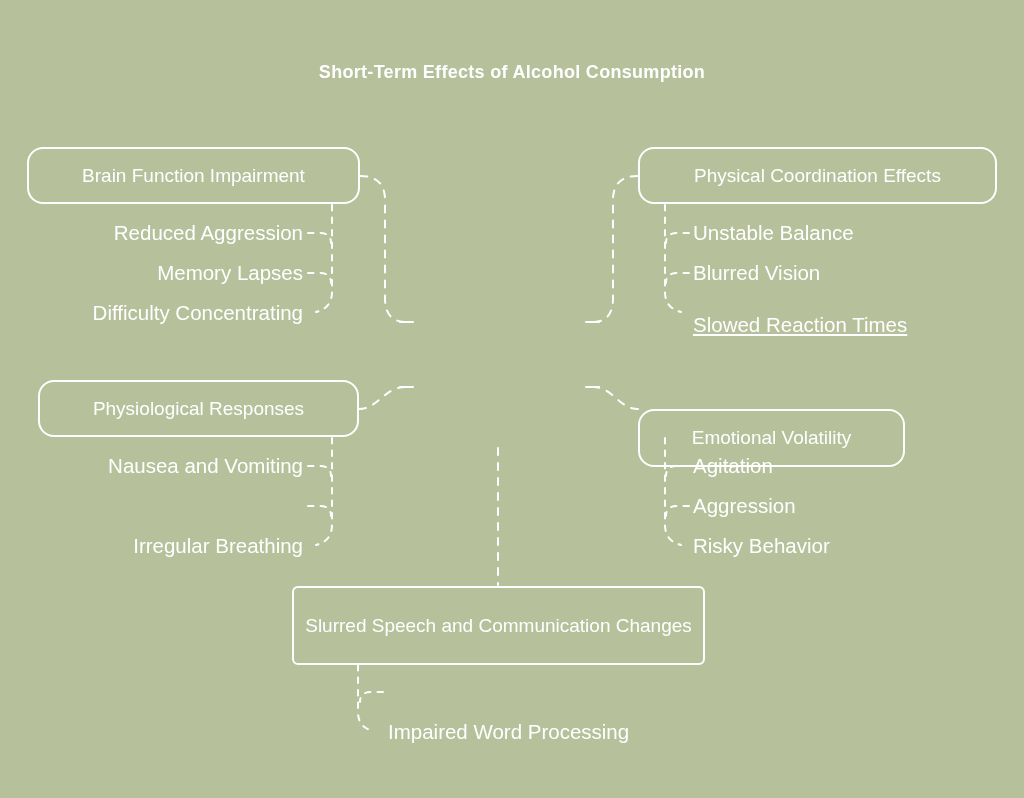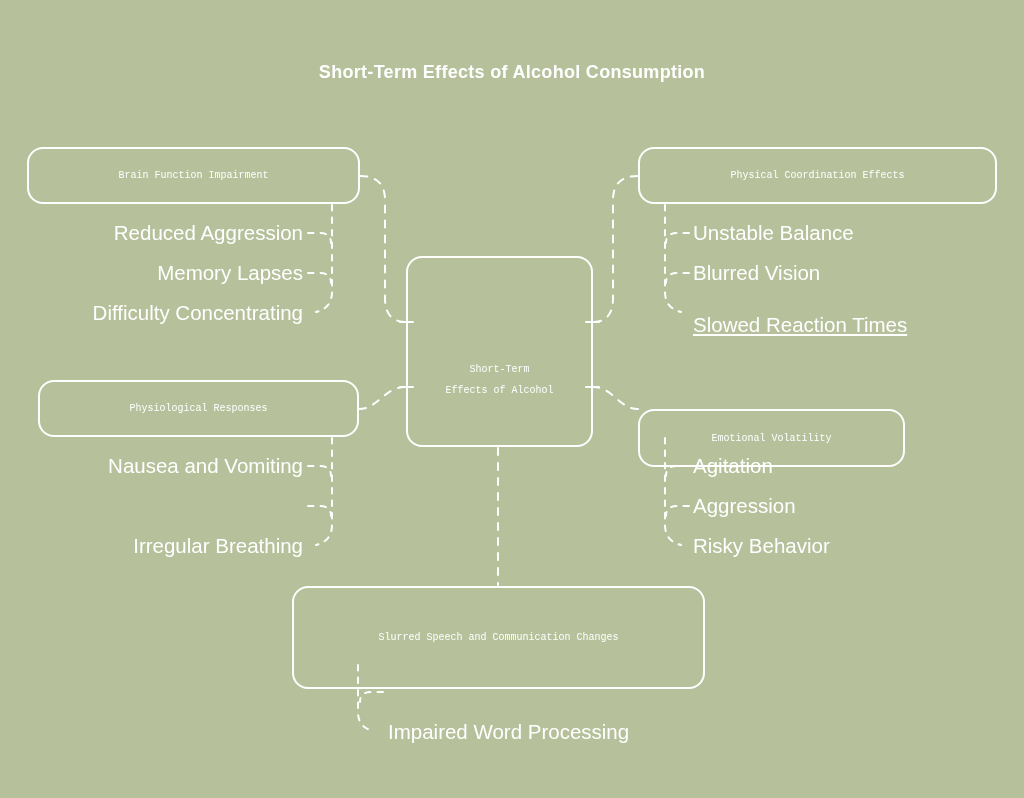--- a/index.html
+++ b/index.html
@@ -20,44 +20,43 @@
     text-align:center;font-size:18px;font-weight:700;
     letter-spacing:.3px;
   }
   .node{
     position:absolute;
     border:2px solid #ffffff;
     border-radius:16px;
     box-sizing:border-box;
     display:flex;align-items:center;justify-content:center;
     text-align:center;
-    font-size:10px;
+    font-size:19px;
     background:transparent;
-    font-family:Liberation Mono, monospace;
   }
   .center-node{
     flex-direction:column;
     justify-content:flex-end;
     padding-bottom:44px;
     line-height:21px;
   }
   .child{
     position:absolute;
     font-size:20.5px;
     line-height:28px;
     transform:translateY(-50%);
     white-space:nowrap;
   }
   .child.right-aligned{transform:translate(-100%,-50%);}
   
   #node-brain{left:27px;top:147px;width:333px;height:57px;}
   #node-physical{left:638px;top:147px;width:359px;height:57px;}
   #node-physio{left:38px;top:380px;width:321px;height:57px;}
   #node-emotional{left:638px;top:380px;width:267px;height:58px;margin-top:29px;}
-  #node-speech{left:292px;top:586px;width:413px;height:103px;}
+  #node-speech{left:292px;top:586px;width:413px;height:79px;border-radius:6px;}
   #node-center{left:406px;top:256px;width:187px;height:191px;}
 </style>
 </head>
 <body>
 
 <div id="canvas">
 
   <svg id="connector-layer" viewBox="0 0 1024 798" xmlns="http://www.w3.org/2000/svg" aria-hidden="true">
 
     <path class="edge" d="M 360 176 Q 385 176 385 200 L 385 298 Q 385 322 406 322"></path>
@@ -86,24 +85,20 @@
     <path class="child-edge" d="M 383 692 L 371 692 Q 360 692 360 702"></path>
 
     <line class="tick" x1="400" y1="322" x2="413" y2="322"></line>
     <line class="tick" x1="400" y1="387" x2="413" y2="387"></line>
     <line class="tick" x1="586" y1="322" x2="599" y2="322"></line>
     <line class="tick" x1="586" y1="387" x2="599" y2="387"></line>
   </svg>
 
   <div class="title">Short-Term Effects of Alcohol Consumption</div>
 
-  <div class="node center-node" id="node-center">
-    <div>Short-Term</div>
-    <div>Effects of Alcohol</div>
-  </div>
 
   <div class="node" id="node-brain">
     <span>Brain Function Impairment</span>
   </div>
   <div class="node" id="node-physical">
     <span>Physical Coordination Effects</span>
   </div>
   <div class="node" id="node-physio">
     <span>Physiological Responses</span>
   </div>

